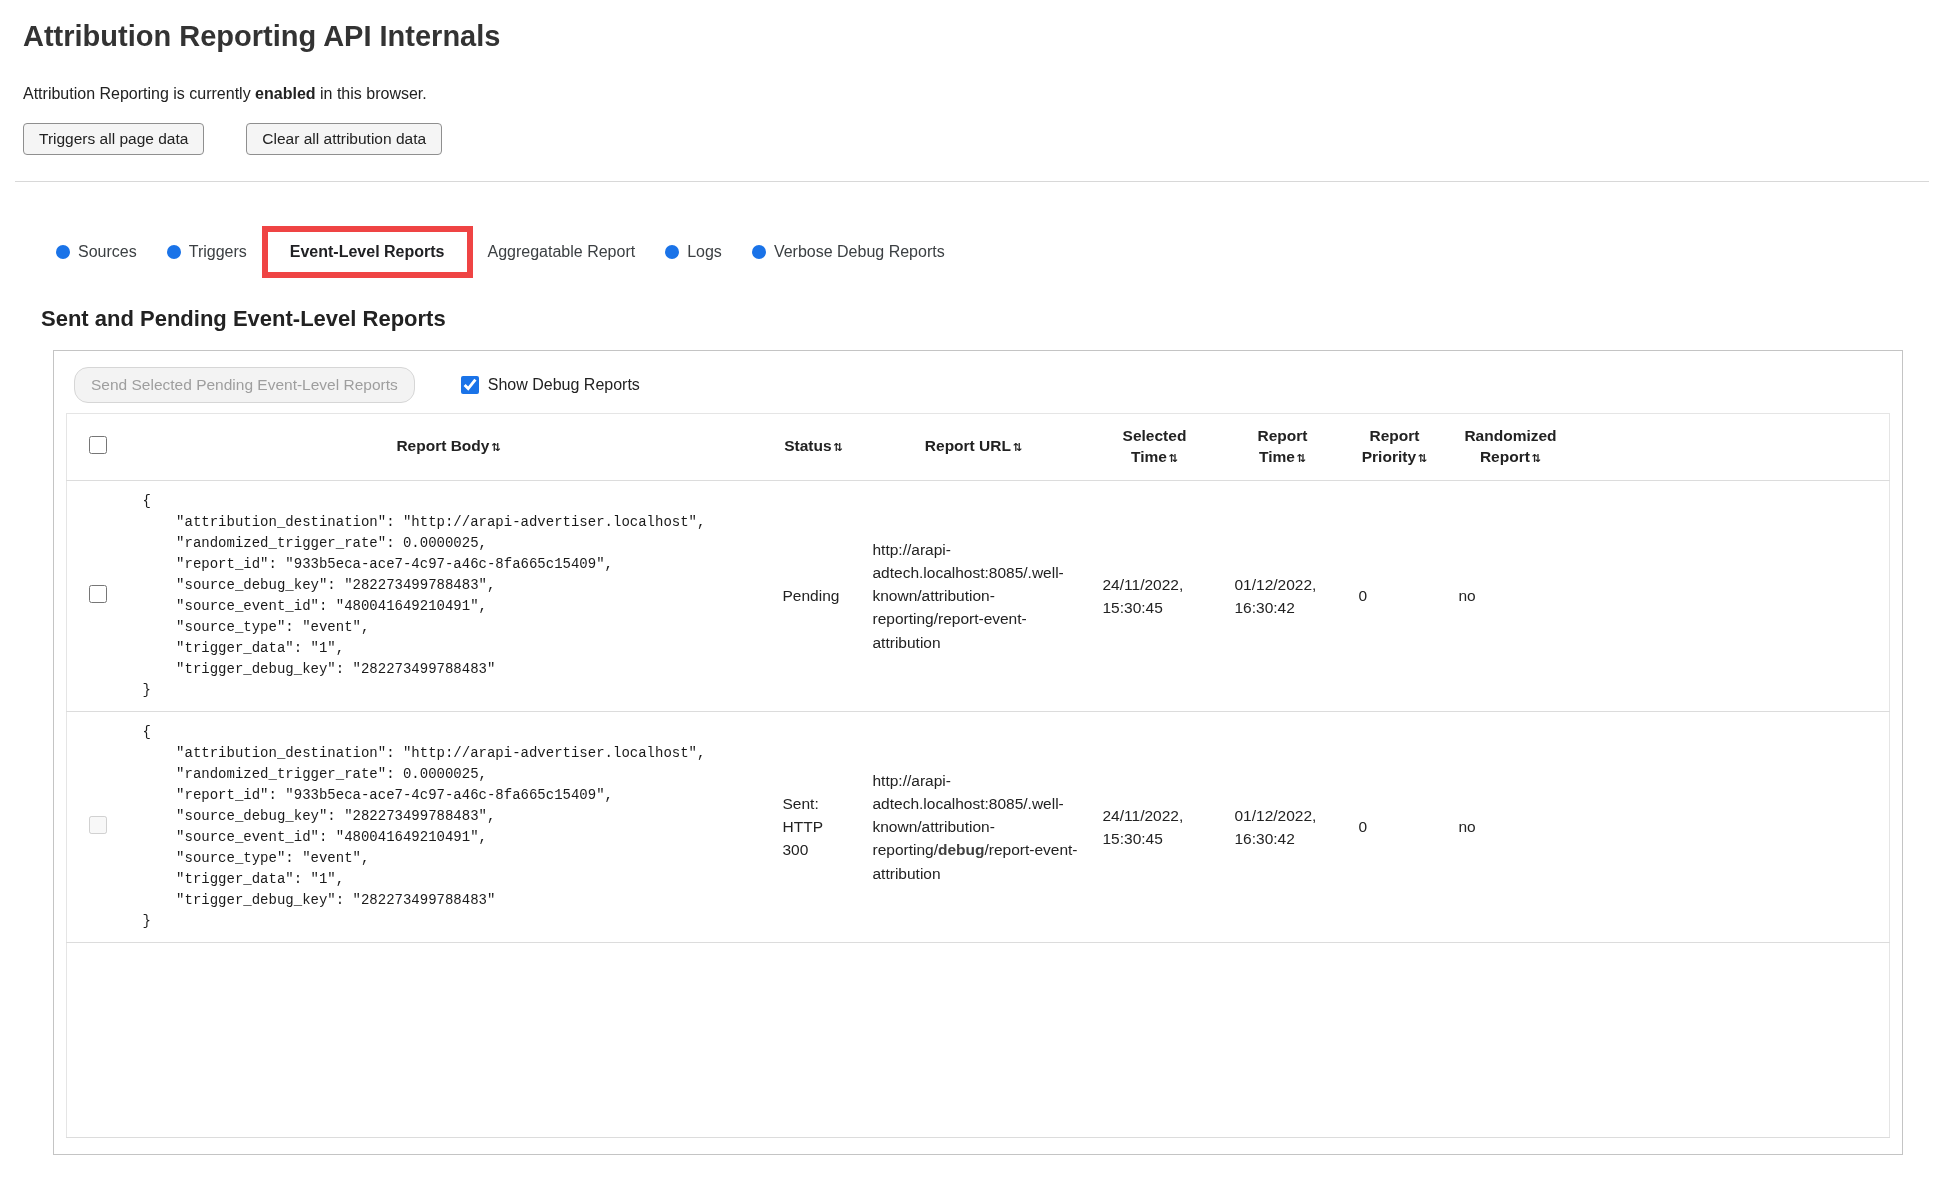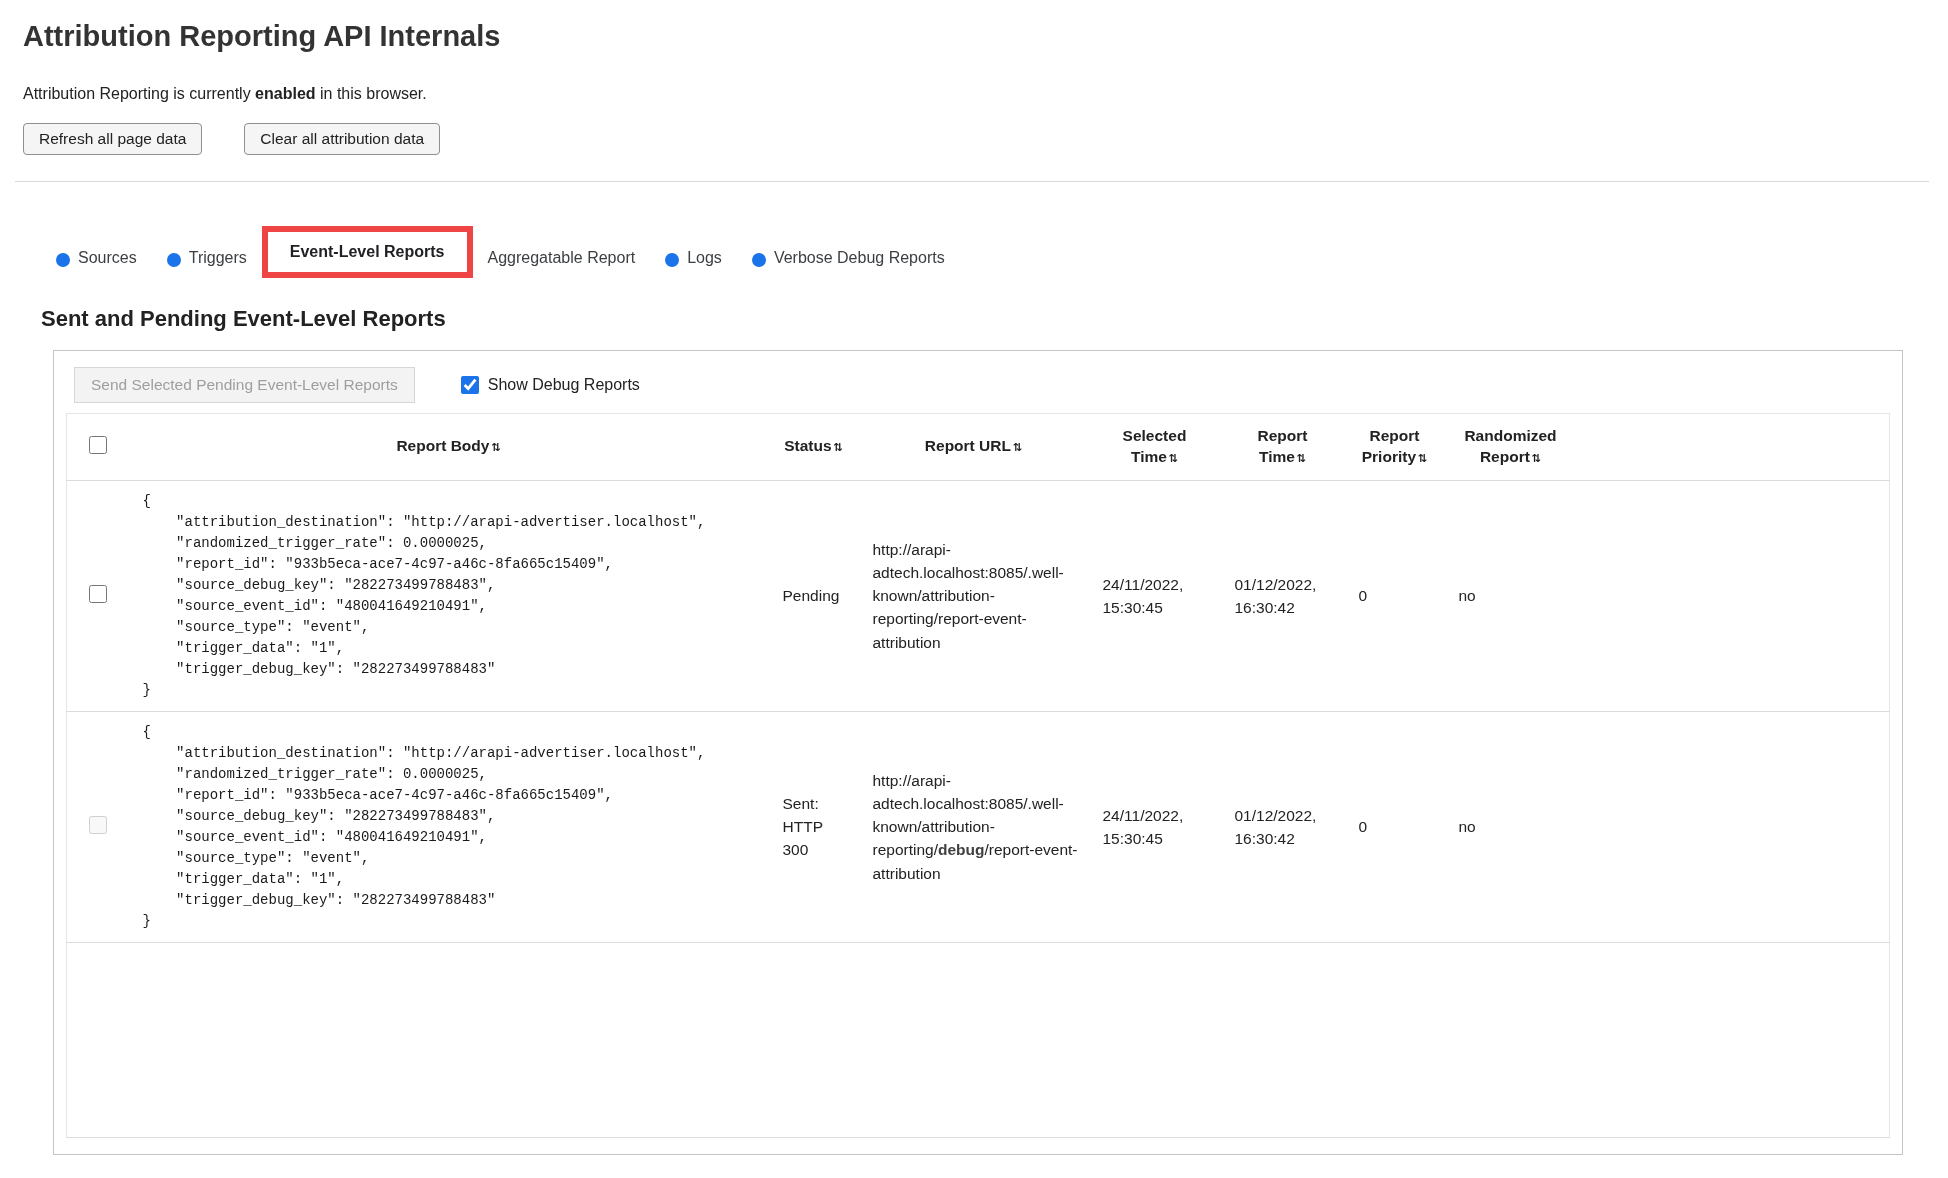--- a/index.html
+++ b/index.html
@@ -22,21 +22,21 @@
     background: #f5f5f5; border: 1px solid #8f8f8f; border-radius: 4px;
     padding: 6px 15px; cursor: pointer;
   }
 
   hr.divider { border: none; border-top: 1px solid #d8d8d8; margin: 0 -8px; }
 
   .inner { padding: 0 18px; }
 
   .tab-bar { display: flex; align-items: stretch; margin-top: 44px; }
   .tab {
-    display: flex; align-items: flex-end; padding: 11px 15px;
+    display: flex; align-items: center; padding: 11px 15px;
     font-size: 16px; color: #3c4043; cursor: pointer; white-space: nowrap;
   }
   .tab.active {
     border: 6px solid #ef4444; background: #fff;
     font-weight: bold; color: #202124; padding: 11px 22px;
   }
   .dot {
     width: 14px; height: 14px; border-radius: 50%;
     background: #1a73e8; margin-right: 8px; flex: 0 0 auto;
   }
@@ -45,21 +45,21 @@
 
   .panel {
     border: 1px solid #c4c4c4; margin-left: 12px;
     padding: 16px 12px 16px 12px;
   }
 
   .controls { display: flex; align-items: center; padding-left: 8px; margin-bottom: 8px; }
   button.send-btn {
     font-family: inherit; font-size: 15.5px;
     color: #9e9e9e; background: #f3f3f3;
-    border: 1px solid #d6d6d6; border-radius: 0;
+    border: 1px solid #d6d6d6; border-radius: 14px;
     padding: 8px 16px;
   }
   label.debug-toggle { display: flex; align-items: center; margin-left: 46px; font-size: 16px; color: #222; cursor: pointer; }
   .debug-toggle input { width: 18px; height: 18px; margin: 0 9px 0 0; accent-color: #1a73e8; }
 
   table.reports {
     width: 100%; border-collapse: collapse; margin-top: 10px;
     font-size: 15.5px; border: 1px solid #e5e5e5;
   }
   table.reports thead th {
@@ -86,21 +86,21 @@
 </head>
 <body>
 
 <div class="page">
 
   <h1 class="page-title">Attribution Reporting API Internals</h1>
 
   <p class="status-line"><span>Attribution Reporting is currently </span><b>enabled</b><span> in this browser.</span></p>
 
   <div class="btn-row">
-    <button class="ui-btn">Refresh all page data</button>
+    <button class="ui-btn">Triggers all page data</button>
     <button class="ui-btn">Clear all attribution data</button>
   </div>
 
   <hr class="divider">
 
   <div class="inner">
 
     <div class="tab-bar">
       <div class="tab">
         <span class="dot"></span>

